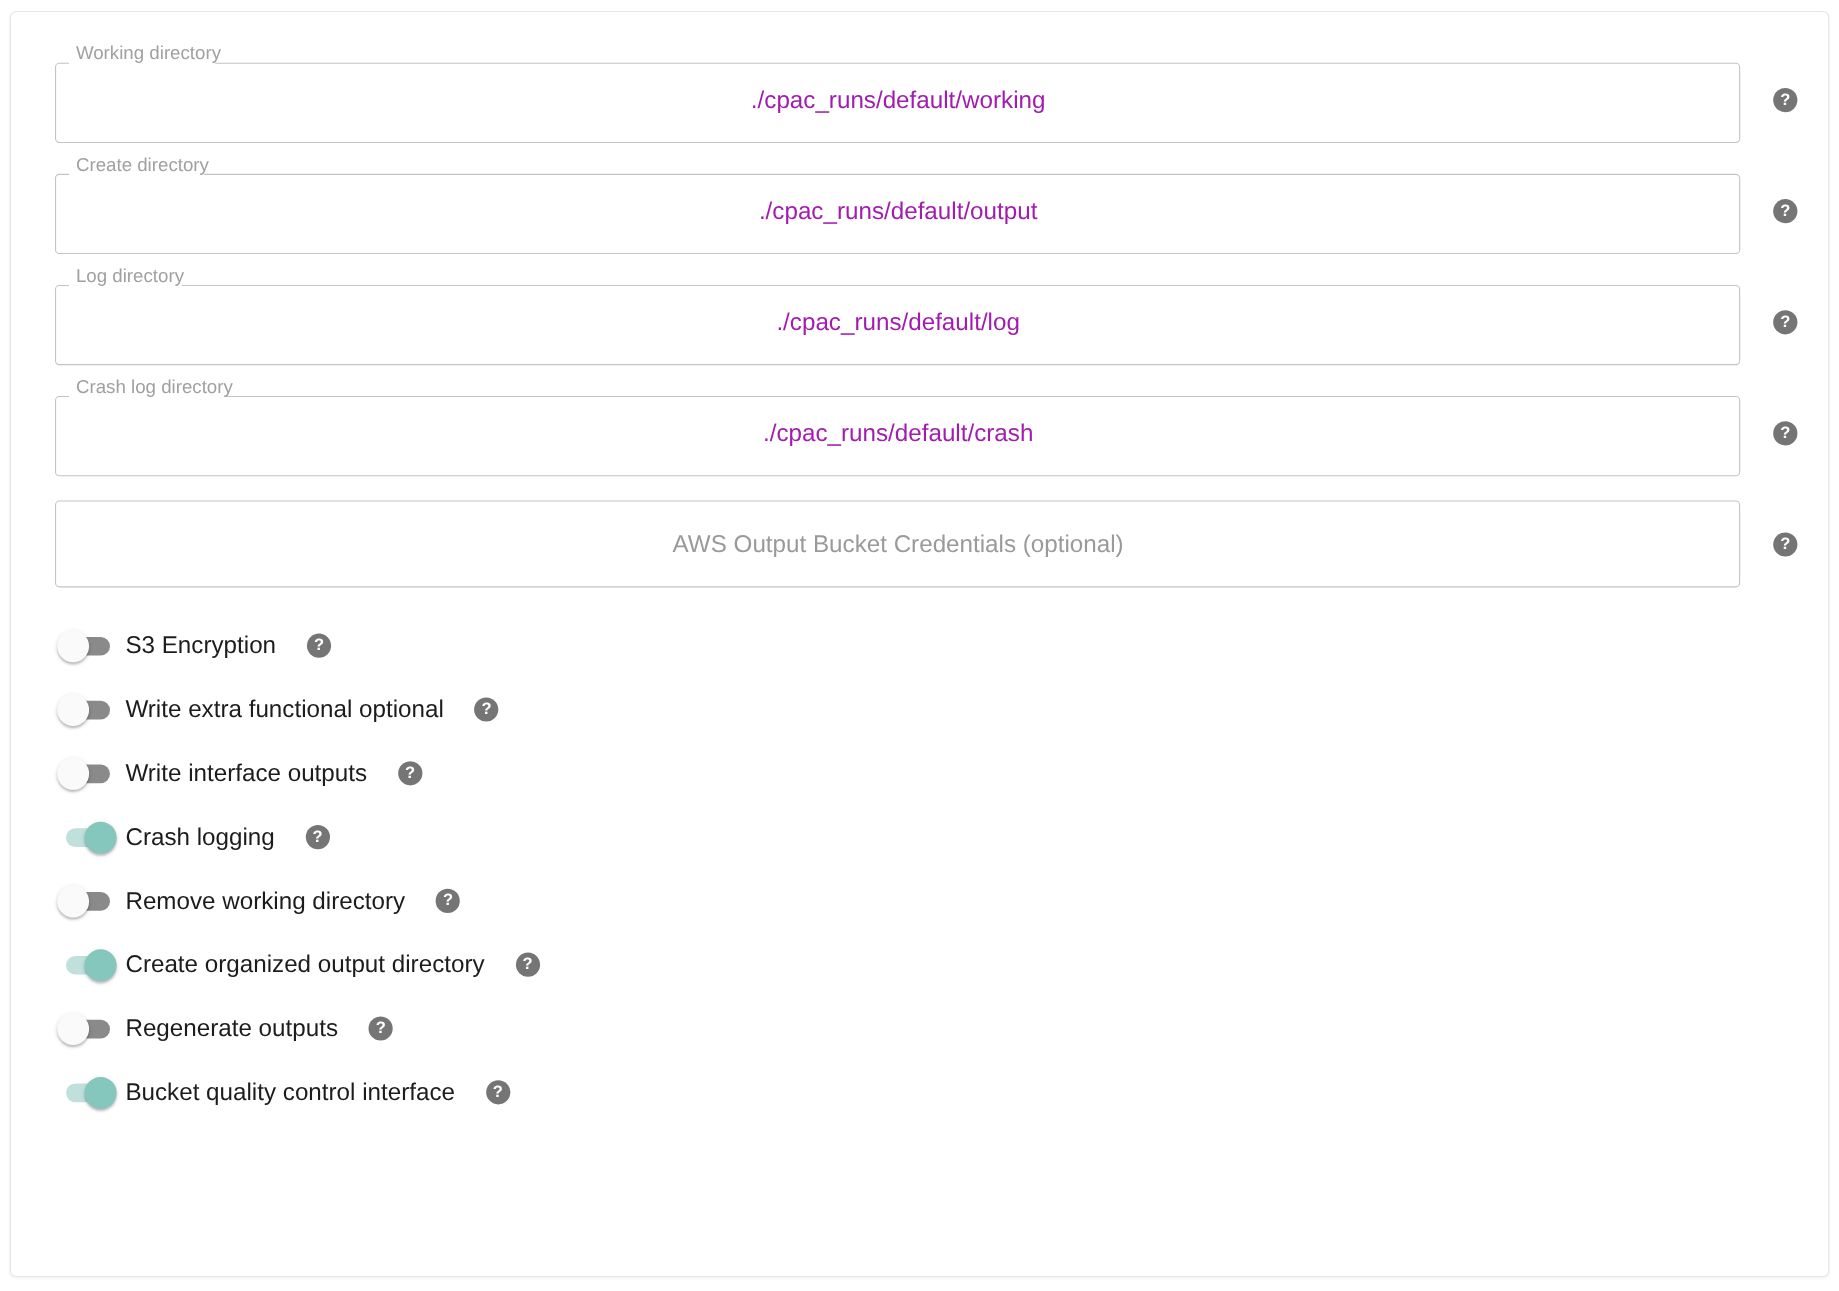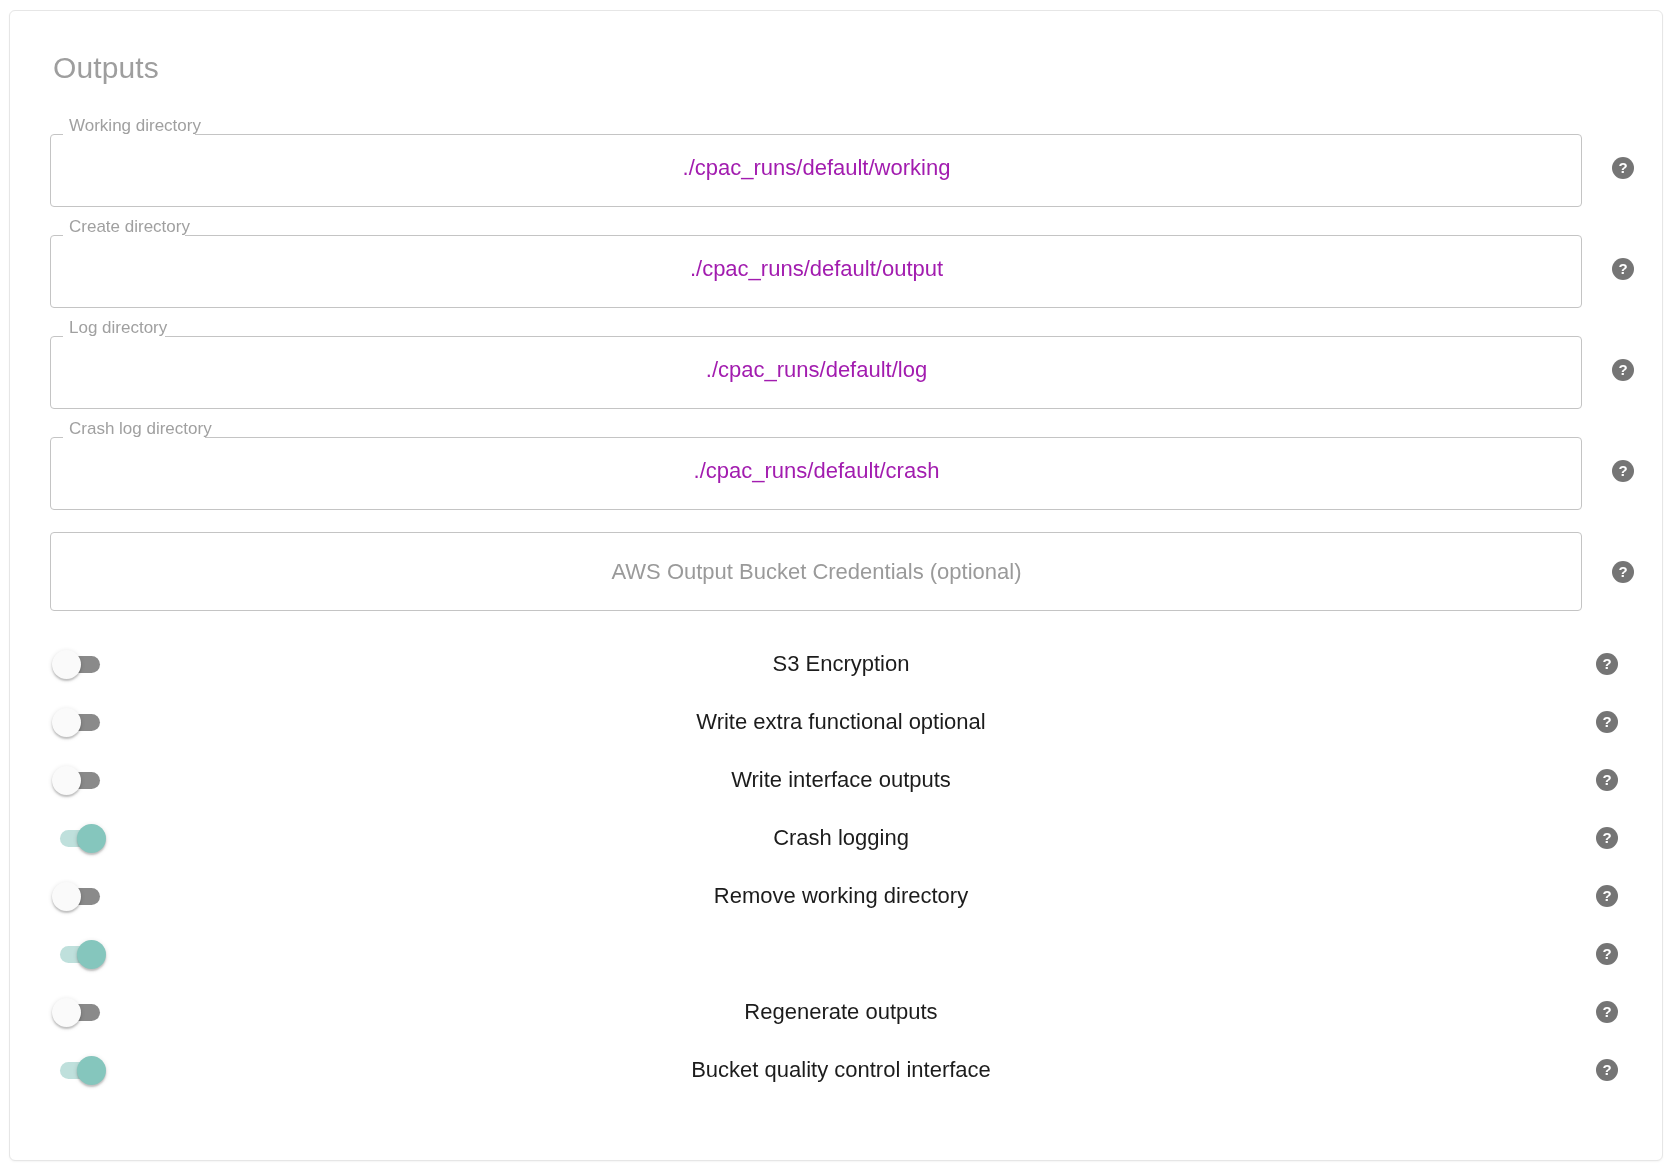--- a/index.html
+++ b/index.html
@@ -147,21 +147,20 @@
 
   
   .toggles {
     margin-top: 34px;
   }
   .toggle-row {
     display: flex;
     align-items: center;
     height: 38px;
     margin-bottom: 20px;
-    justify-content: space-between;
   }
 
   .switch {
     position: relative;
     flex: 0 0 auto;
     width: 58px;
     height: 38px;
     cursor: pointer;
   }
   .switch .track {
@@ -203,21 +202,20 @@
     margin-left: 28px;
   }
 </style>
 </head>
 <body>
 
 <div class="page">
   <div class="card">
     <div class="card-inner">
 
-      <h1 class="section-title">Outputs</h1>
 
       <div id="fields-container">
           <div class="field-row">
             <div class="tf">
               <fieldset class="tf-outline">
                 <legend><span>Working directory</span></legend>
               </fieldset>
               <label class="tf-label">Working directory</label>
               <input type="text" class="tf-input" value="./cpac_runs/default/working" placeholder="" style="">
             </div>
@@ -301,20 +299,21 @@
               <span class="knob"></span>
             </div>
             <span class="toggle-label">Remove working directory</span>
             <div class="help-icon">?</div>
           </div>
           <div class="toggle-row">
             <div class="switch on" role="switch" aria-checked="true">
               <span class="track"></span>
               <span class="knob"></span>
             </div>
+            <span class="toggle-label">Create organized output directory</span>
             <div class="help-icon">?</div>
           </div>
           <div class="toggle-row">
             <div class="switch" role="switch" aria-checked="false">
               <span class="track"></span>
               <span class="knob"></span>
             </div>
             <span class="toggle-label">Regenerate outputs</span>
             <div class="help-icon">?</div>
           </div>

